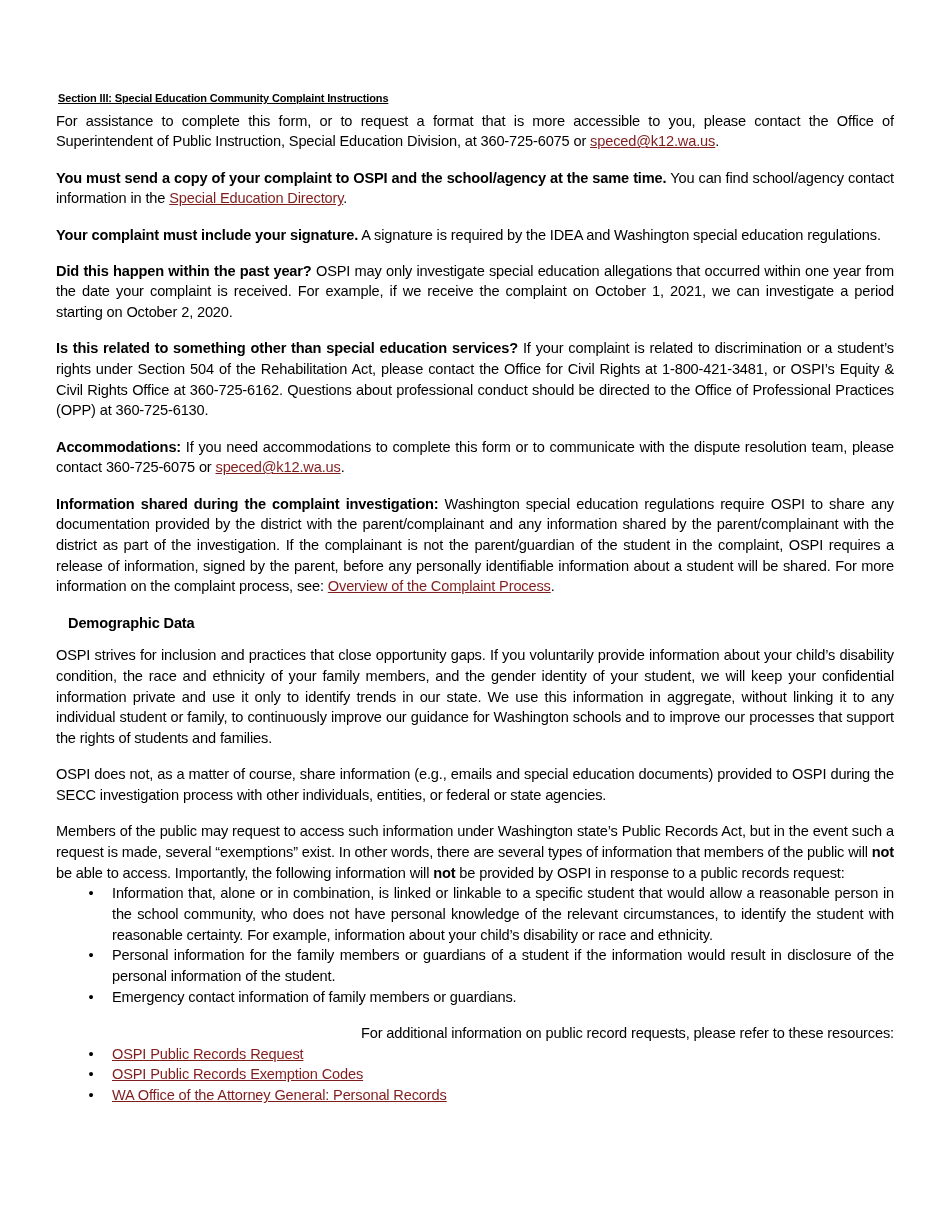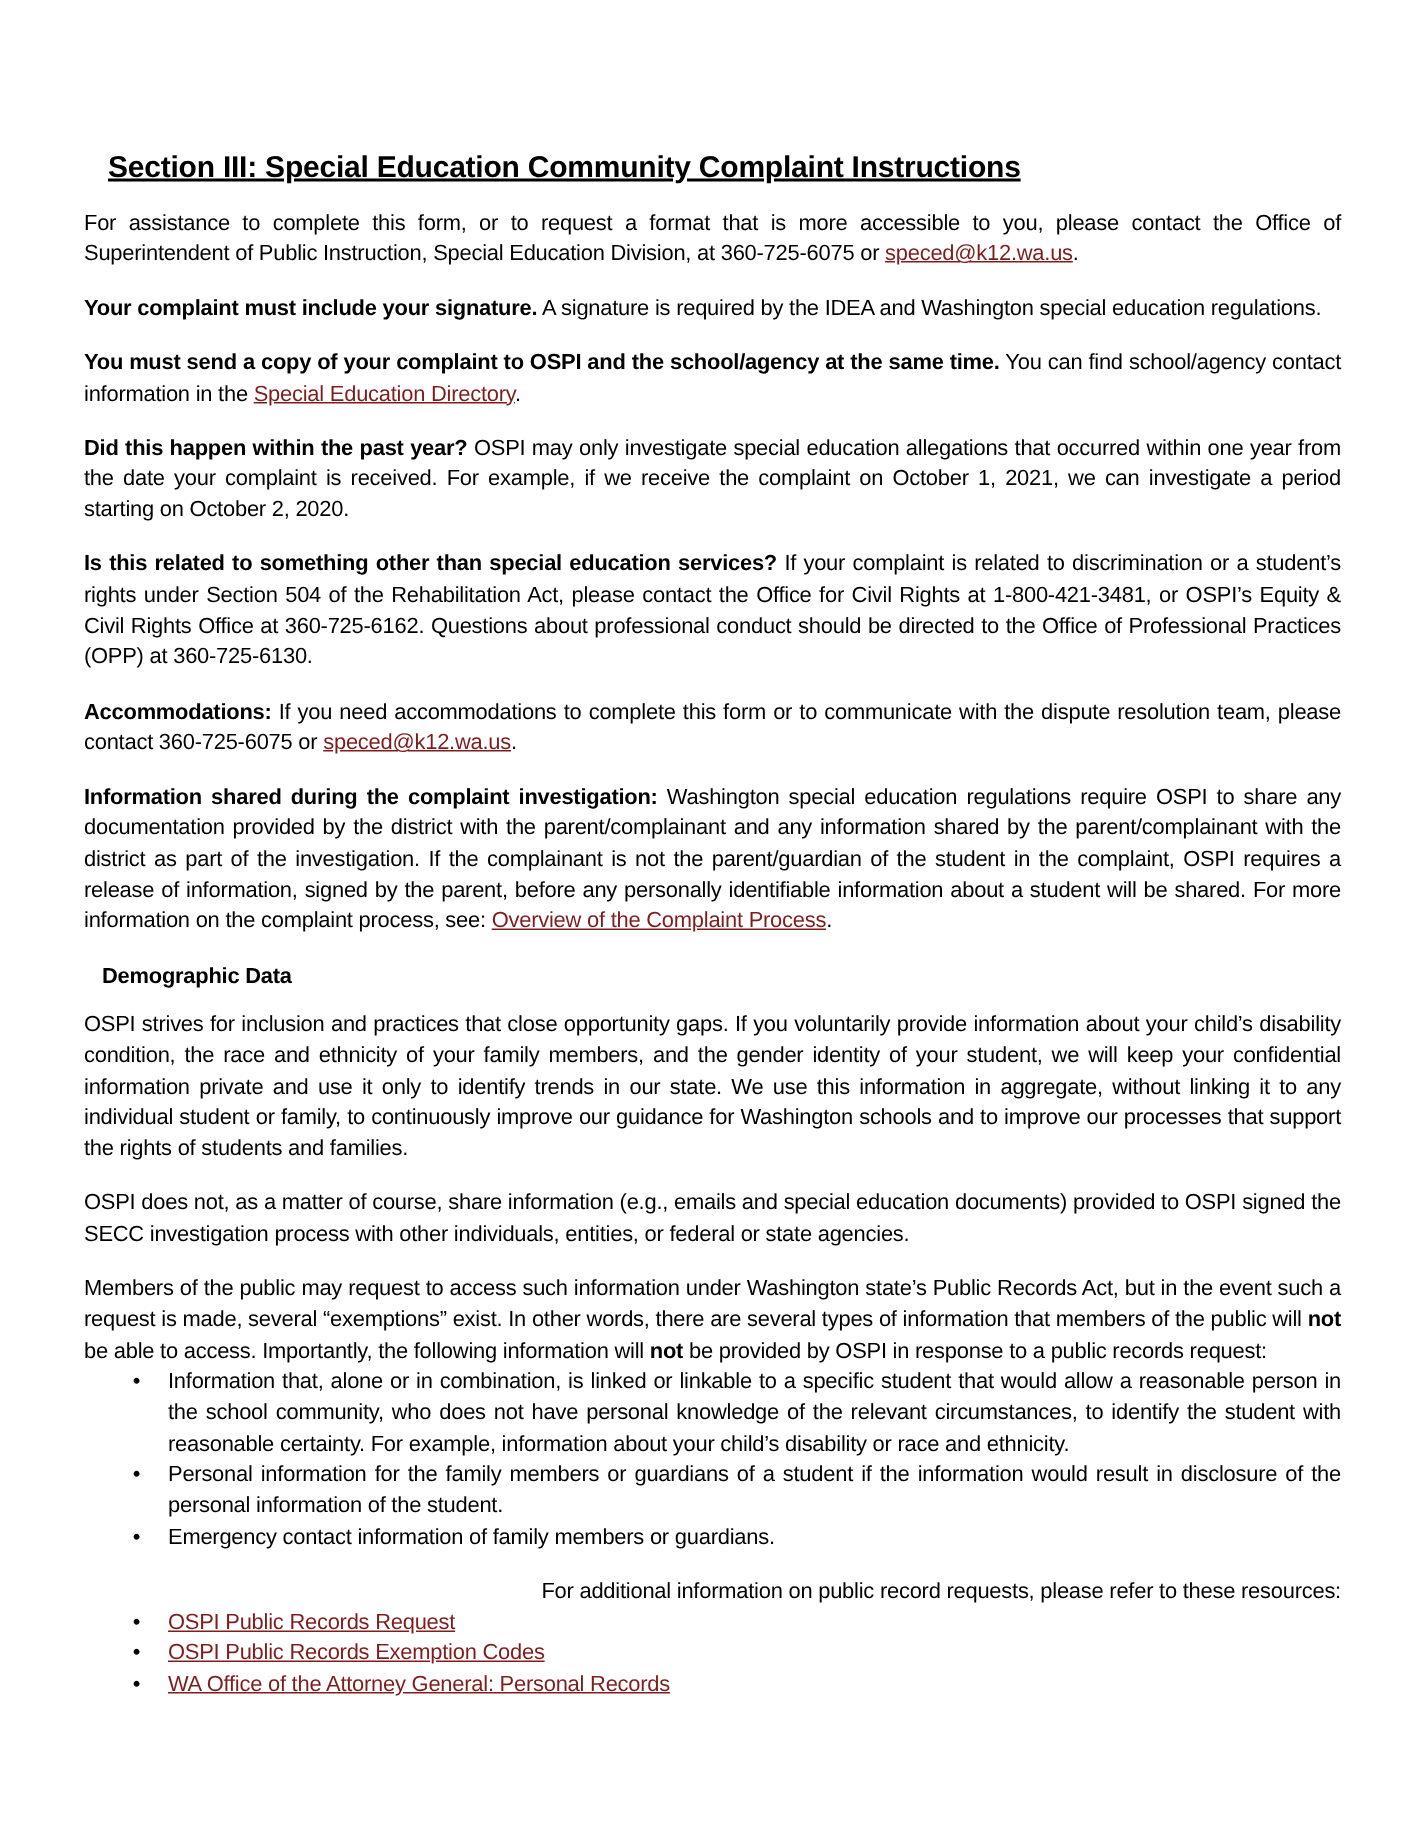--- a/index.html
+++ b/index.html
@@ -20,23 +20,23 @@
       left: 56px;
       top: 86px;
       width: 838px;
       font-size: 14.6px;
       line-height: 20.7px;
       letter-spacing: -0.15px;
     }
     .section-title {
       font-weight: bold;
       text-decoration: underline;
-      font-size: 20px;
+      font-size: 11px;
       line-height: 20.7px;
-      margin: 16px;
+      margin: 2px;
     }
     p {
       margin: 0 0 15.5px 0;
       text-align: justify;
     }
     p.first { margin-bottom: 15.5px; }
     p.left { text-align: right; }
     b { font-weight: bold; }
     a.link {
       color: #7f1d1d;
@@ -71,36 +71,36 @@
   </style>
 </head>
 <body>
 
 <div class="page">
 
   <h2 class="section-title">Section III:  Special Education Community Complaint Instructions</h2>
 
   <p class="first"><span>For assistance to complete this form, or to request a format that is more accessible to you, please contact the Office of Superintendent of Public Instruction, Special Education Division, at 360-725-6075 or </span><a class="link">speced@k12.wa.us</a><span>.</span></p>
 
+  <p><b>You must send a copy of your complaint to OSPI and the school/agency at the same time.</b><span> You can find school/agency contact information in the </span><a class="link">Special Education Directory</a><span>.</span></p>
+
   <p><b>Your complaint must include your signature.</b><span> A signature is required by the IDEA and Washington special education regulations.</span></p>
-
-  <p><b>You must send a copy of your complaint to OSPI and the school/agency at the same time.</b><span> You can find school/agency contact information in the </span><a class="link">Special Education Directory</a><span>.</span></p>
 
   <p><b>Did this happen within the past year?</b><span> OSPI may only investigate special education allegations that occurred within one year from the date your complaint is received. For example, if we receive the complaint on October 1, 2021, we can investigate a period starting on October 2, 2020.</span></p>
 
   <p><b>Is this related to something other than special education services?</b><span> If your complaint is related to discrimination or a student’s rights under Section 504 of the Rehabilitation Act, please contact the Office for Civil Rights at 1-800-421-3481, or OSPI’s Equity &amp; Civil Rights Office at 360-725-6162. Questions about professional conduct should be directed to the Office of Professional Practices (OPP) at 360-725-6130.</span></p>
 
   <p><b>Accommodations:</b><span> If you need accommodations to complete this form or to communicate with the dispute resolution team, please contact 360-725-6075 or </span><a class="link">speced@k12.wa.us</a><span>.</span></p>
 
   <p><b>Information shared during the complaint investigation:</b><span> Washington special education regulations require OSPI to share any documentation provided by the district with the parent/complainant and any information shared by the parent/complainant with the district as part of the investigation. If the complainant is not the parent/guardian of the student in the complaint, OSPI requires a release of information, signed by the parent, before any personally identifiable information about a student will be shared. For more information on the complaint process, see: </span><a class="link">Overview of the Complaint Process</a><span>.</span></p>
 
   <div class="subhead">Demographic Data</div>
   <p>OSPI strives for inclusion and practices that close opportunity gaps. If you voluntarily provide information about your child’s disability condition, the race and ethnicity of your family members, and the gender identity of your student, we will keep your confidential information private and use it only to identify trends in our state. We use this information in aggregate, without linking it to any individual student or family, to continuously improve our guidance for Washington schools and to improve our processes that support the rights of students and families.</p>
 
-  <p>OSPI does not, as a matter of course, share information (e.g., emails and special education documents) provided to OSPI signed the SECC investigation process with other individuals, entities, or federal or state agencies.</p>
+  <p>OSPI does not, as a matter of course, share information (e.g., emails and special education documents) provided to OSPI during the SECC investigation process with other individuals, entities, or federal or state agencies.</p>
 
   <p style="margin-bottom:0"><span>Members of the public may request to access such information under Washington state’s Public Records Act, but in the event such a request is made, several “exemptions” exist. In other words, there are several types of information that members of the public will </span><span class="notword">not</span><span> be able to access. Importantly, the following information will </span><span class="notword">not</span><span> be provided by OSPI in response to a public records request:</span></p>
 
   <ul class="bullets">
     <li>
       <span class="bullet">•</span>
       <span>Information that, alone or in combination, is linked or linkable to a specific student that would allow a reasonable person in the school community, who does not have personal knowledge of the relevant circumstances, to identify the student with reasonable certainty. For example, information about your child’s disability or race and ethnicity.</span>
     </li>
     <li>
       <span class="bullet">•</span>

